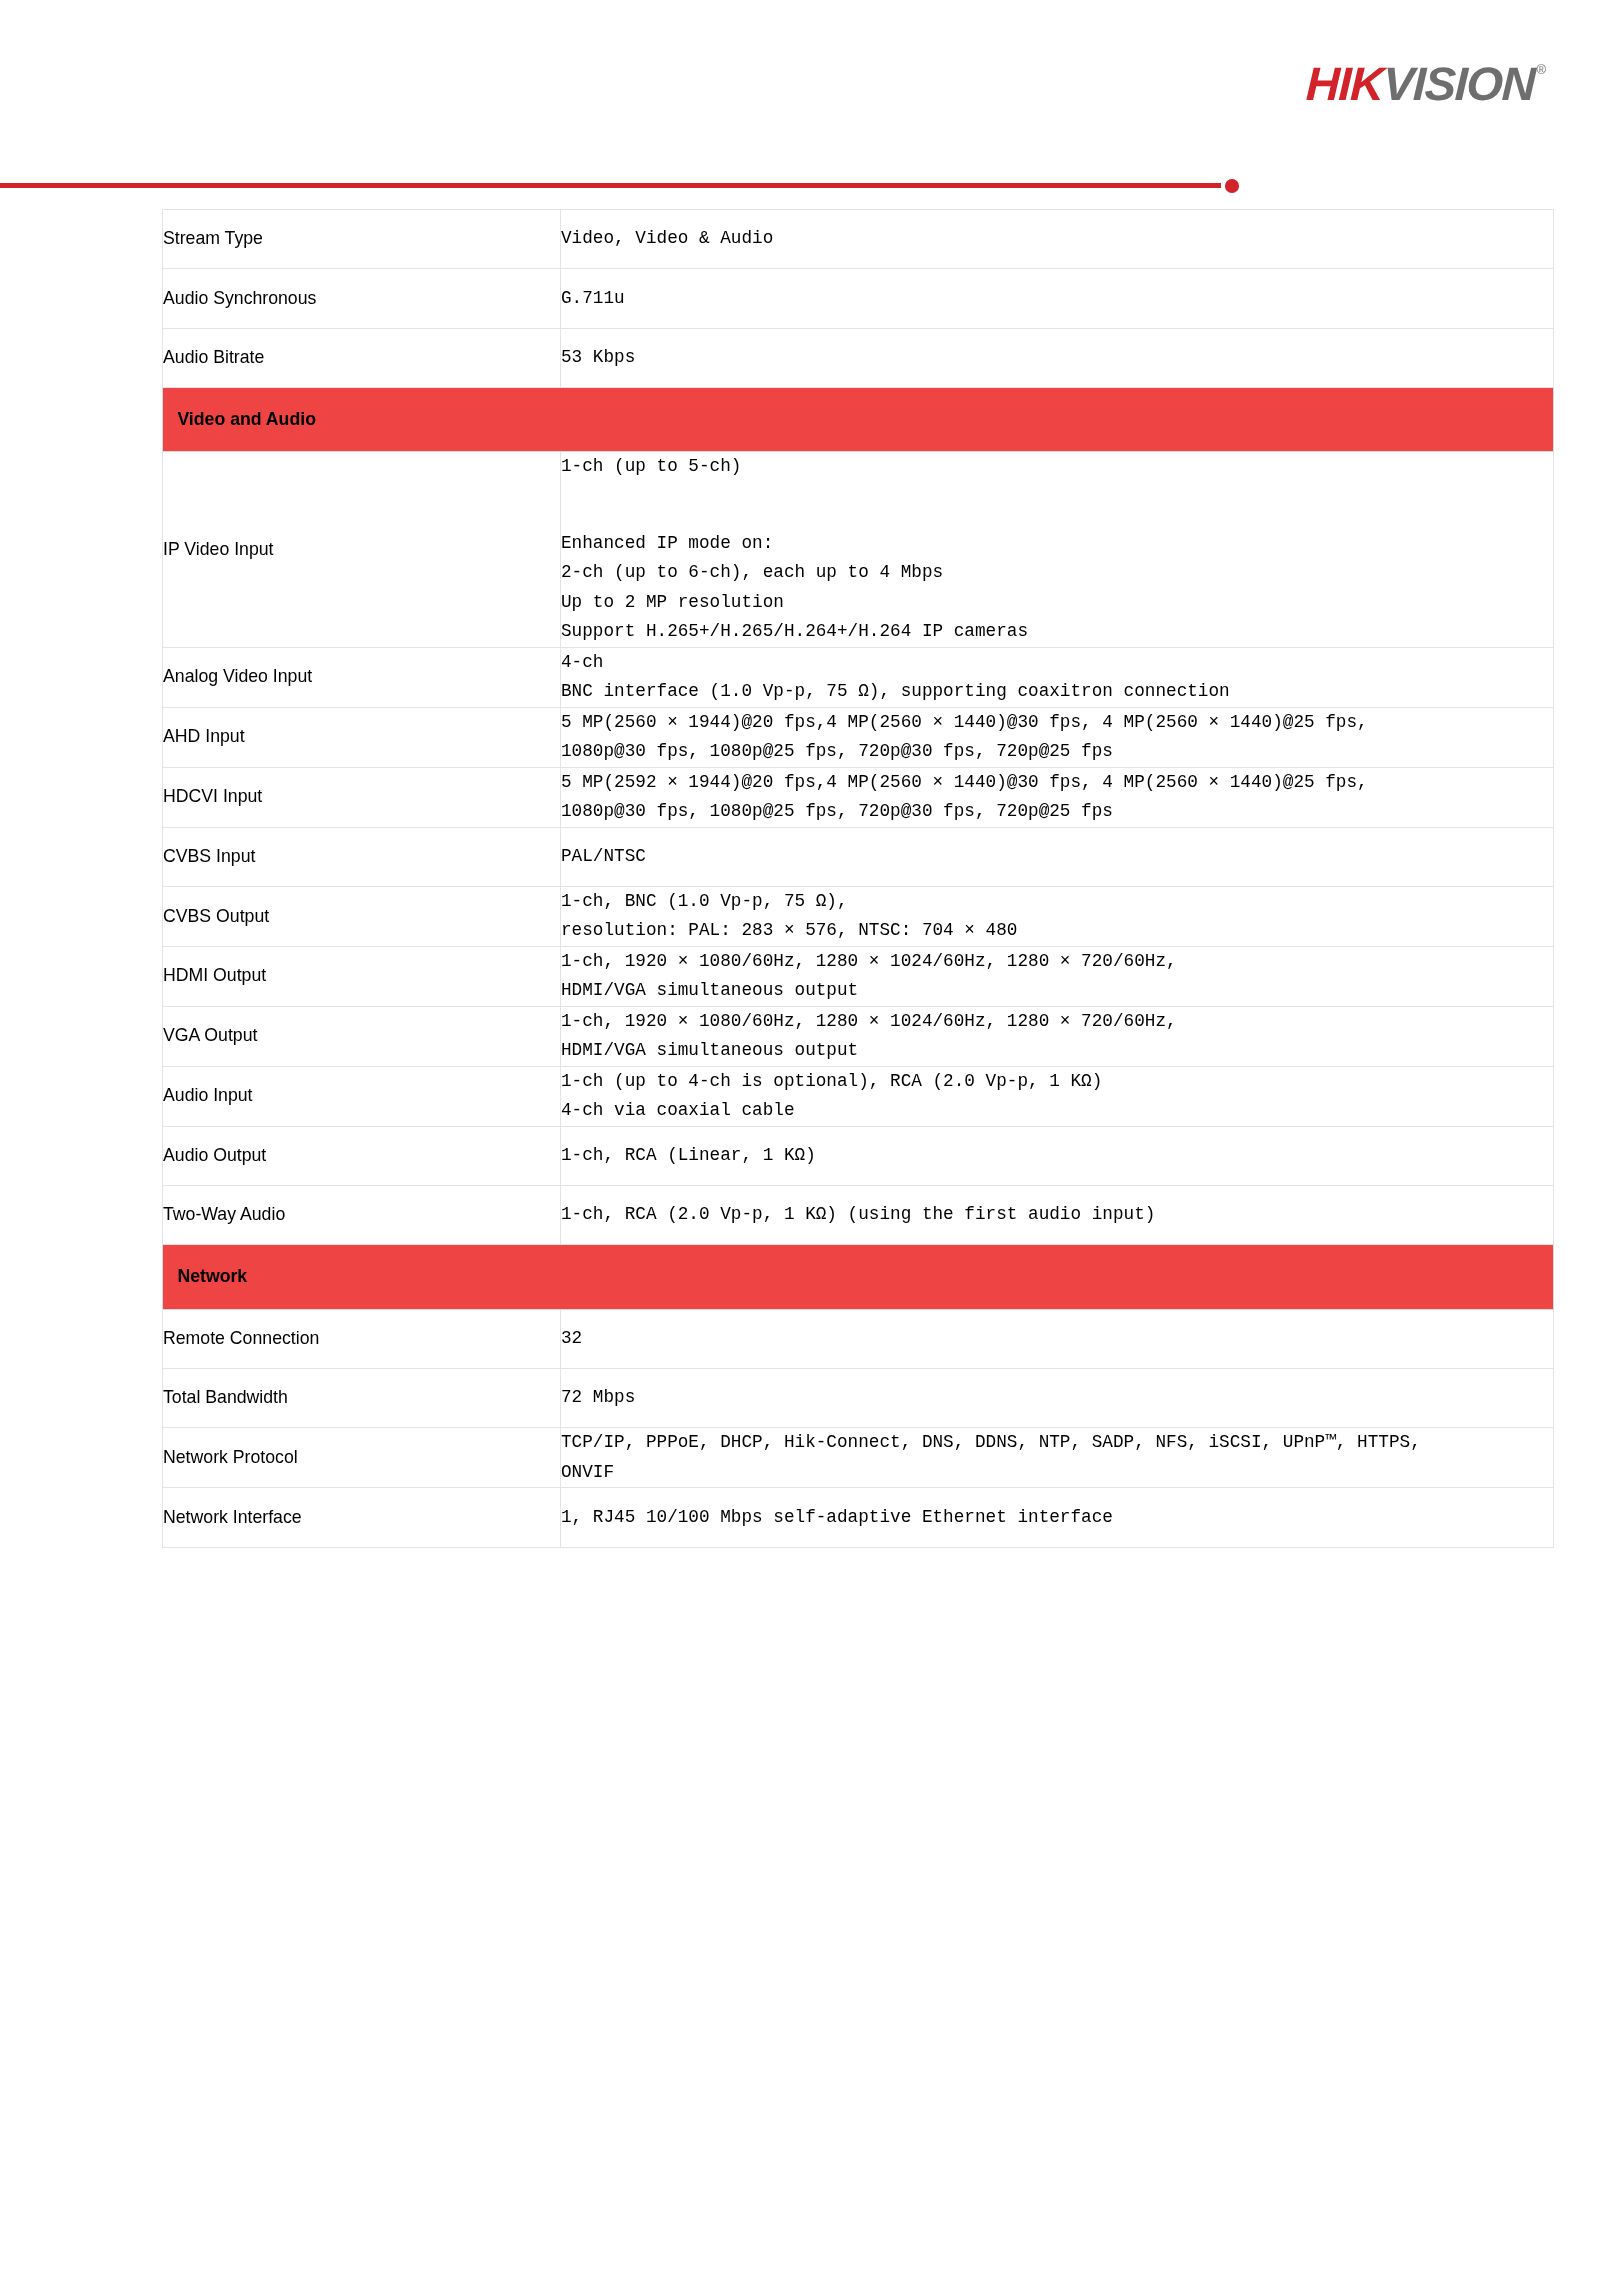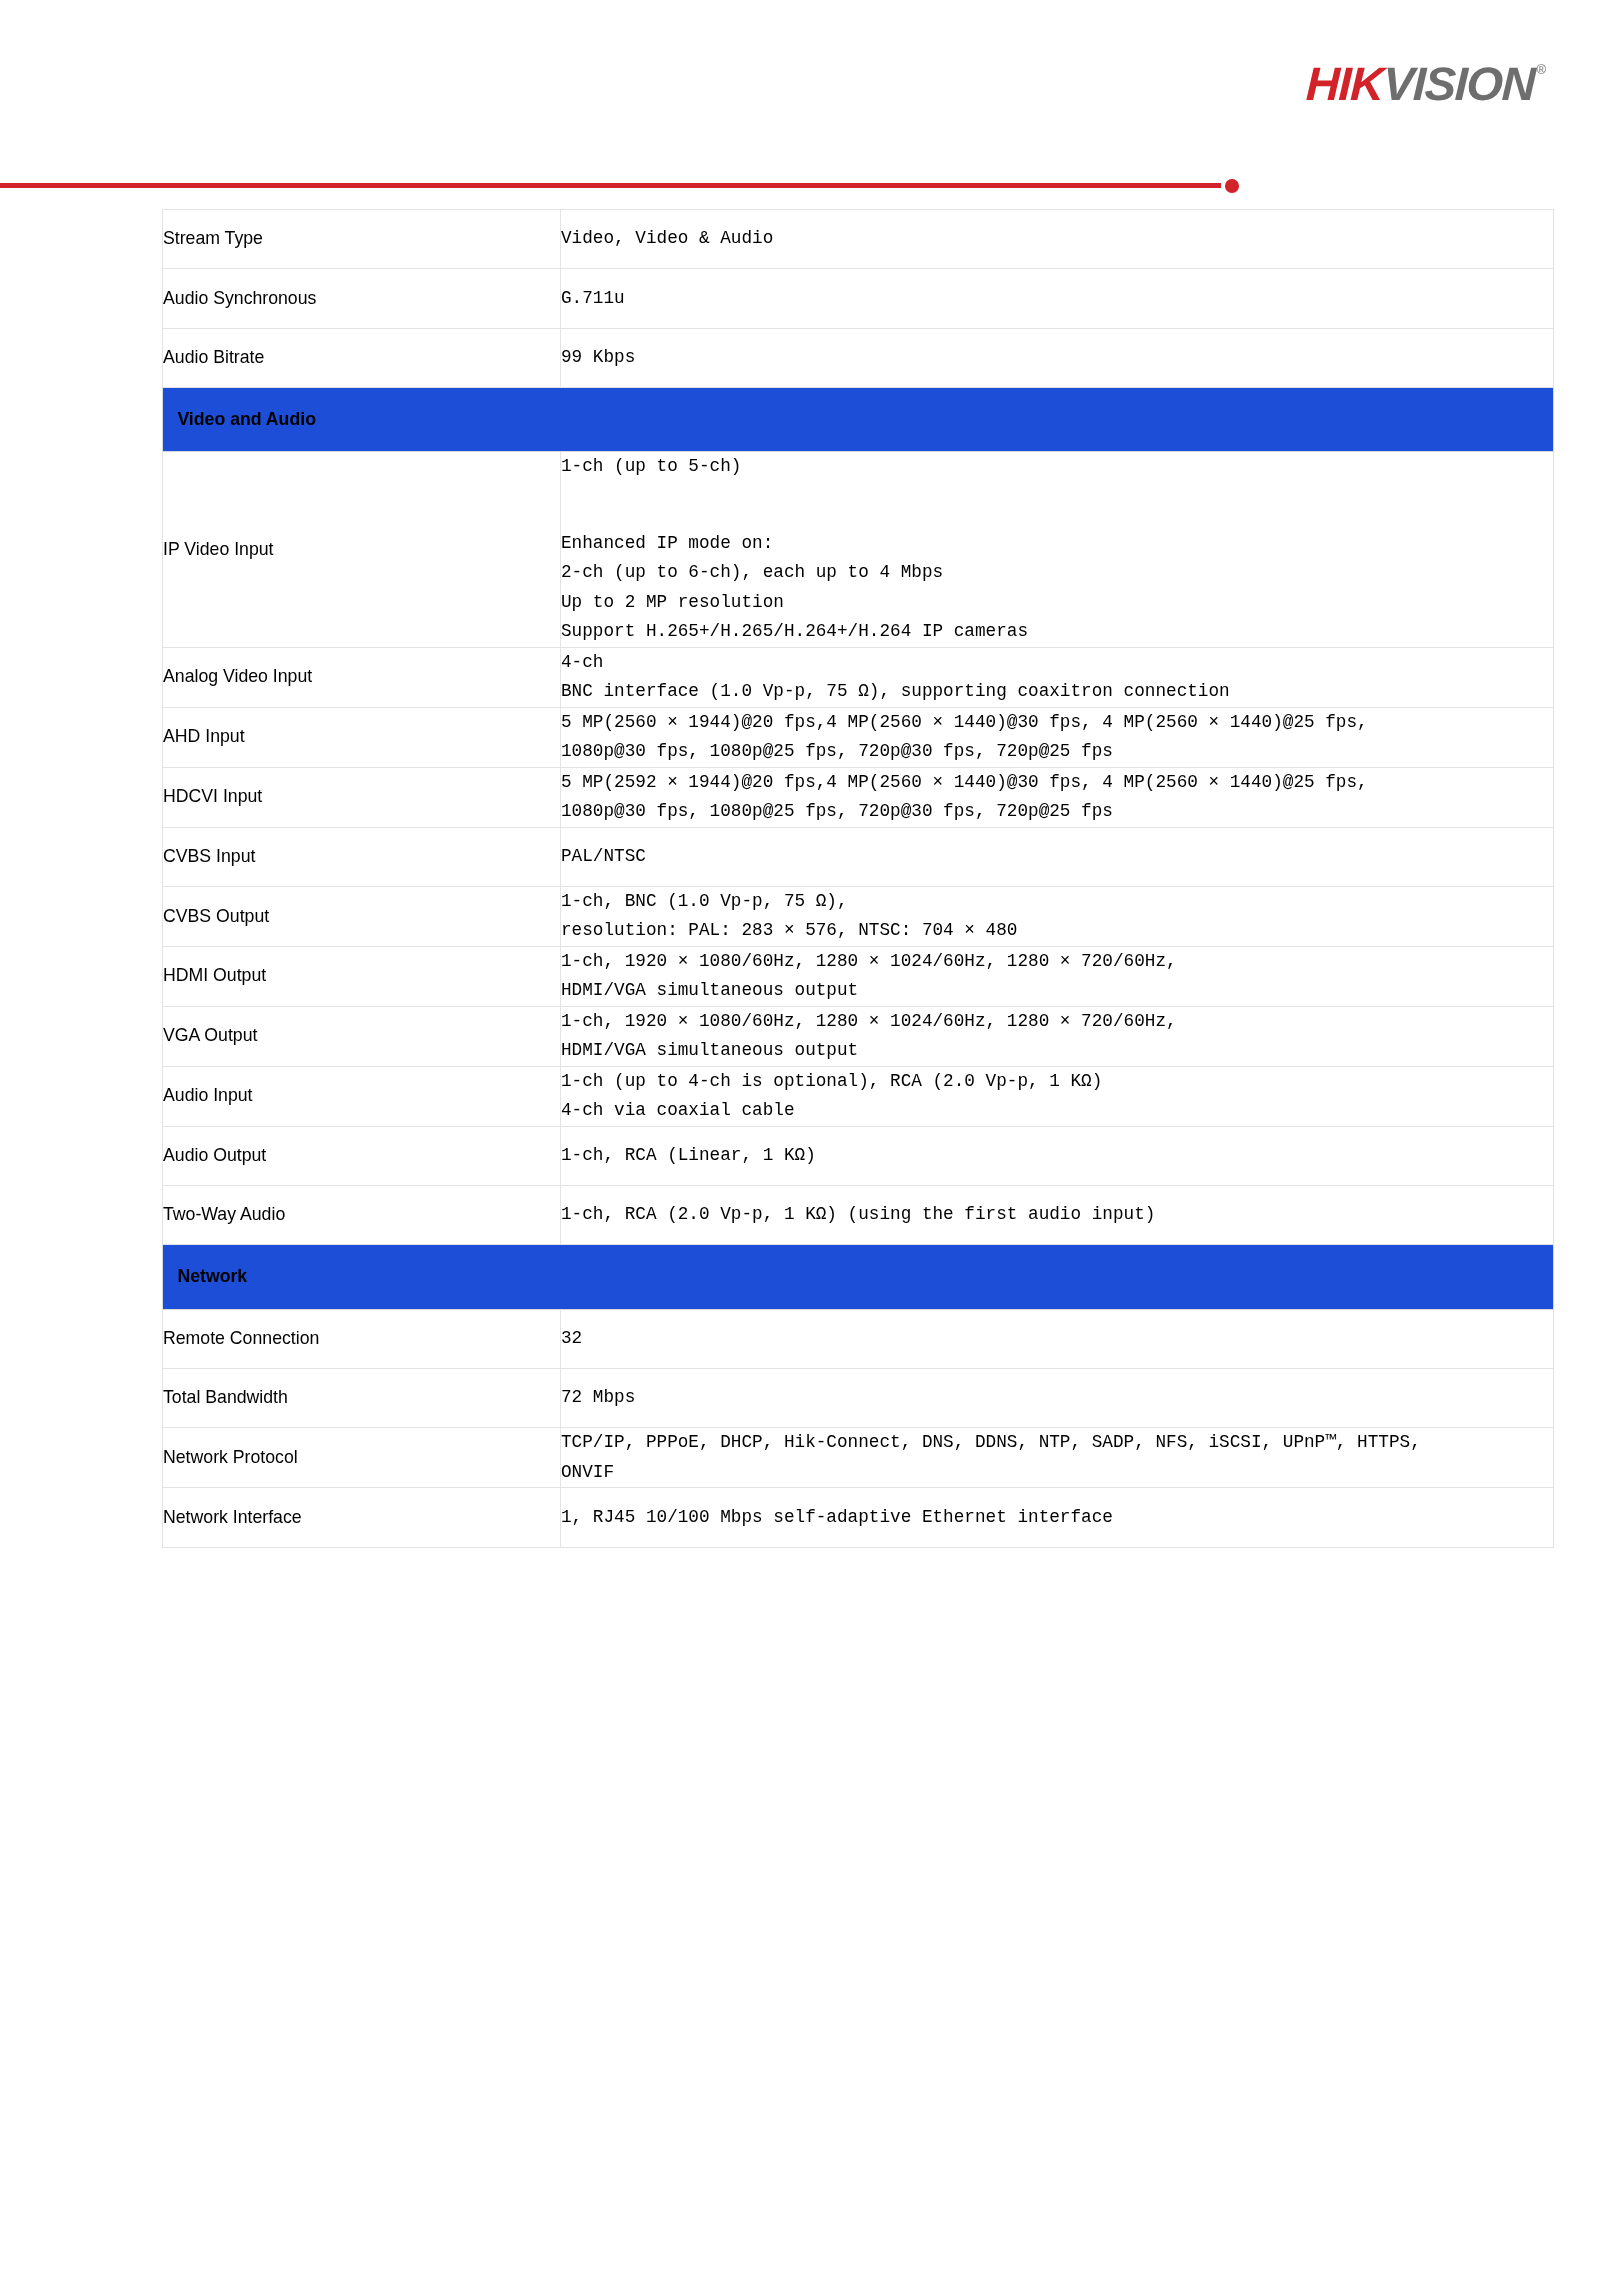--- a/index.html
+++ b/index.html
@@ -112,21 +112,21 @@
     line-height: 1.0;
     padding: 5.9px 0;
     white-space: pre-wrap;
   }
   .cell-text-line.spacer-line {
     padding: 0;
     height: 47px;
   }
 
   tr.section-row td {
-    background: #1d4ed8;
+    background: #ef4444;
     border-color: #d9d9d9;
     font-weight: 700;
     padding: 17px 14.4px;
   }
   tr.section-row .cell-text-line { padding: 5.9px 0; }
 
   
   table.spec-table tr.compact td { padding-top: 14.4px; padding-bottom: 14.4px; }
 </style>
 </head>
@@ -166,21 +166,21 @@
           </td>
           <td class="cell-value">
             <span class="cell-text-line">G.711u</span>
           </td>
         </tr>
         <tr class="compact">
           <td class="cell-label">
             <span class="cell-text-line">Audio Bitrate</span>
           </td>
           <td class="cell-value">
-            <span class="cell-text-line">99 Kbps</span>
+            <span class="cell-text-line">53 Kbps</span>
           </td>
         </tr>
         <tr class="section-row">
           <td colspan="2" class="cell-label">
             <span class="cell-text-line">Video and Audio</span>
           </td>
         </tr>
         <tr>
           <td class="cell-label">
             <span class="cell-text-line">IP Video Input</span>

